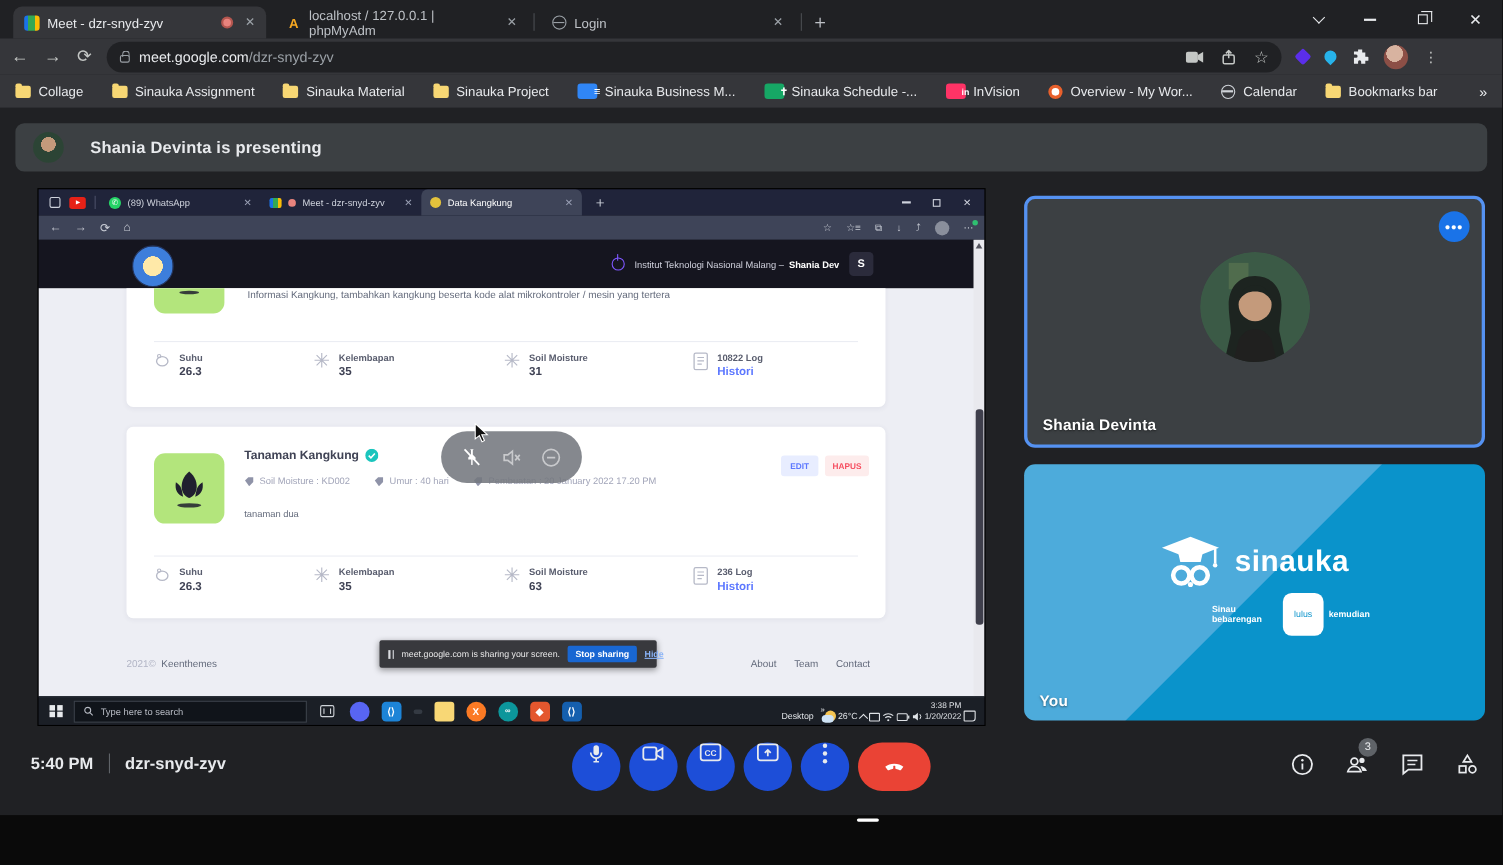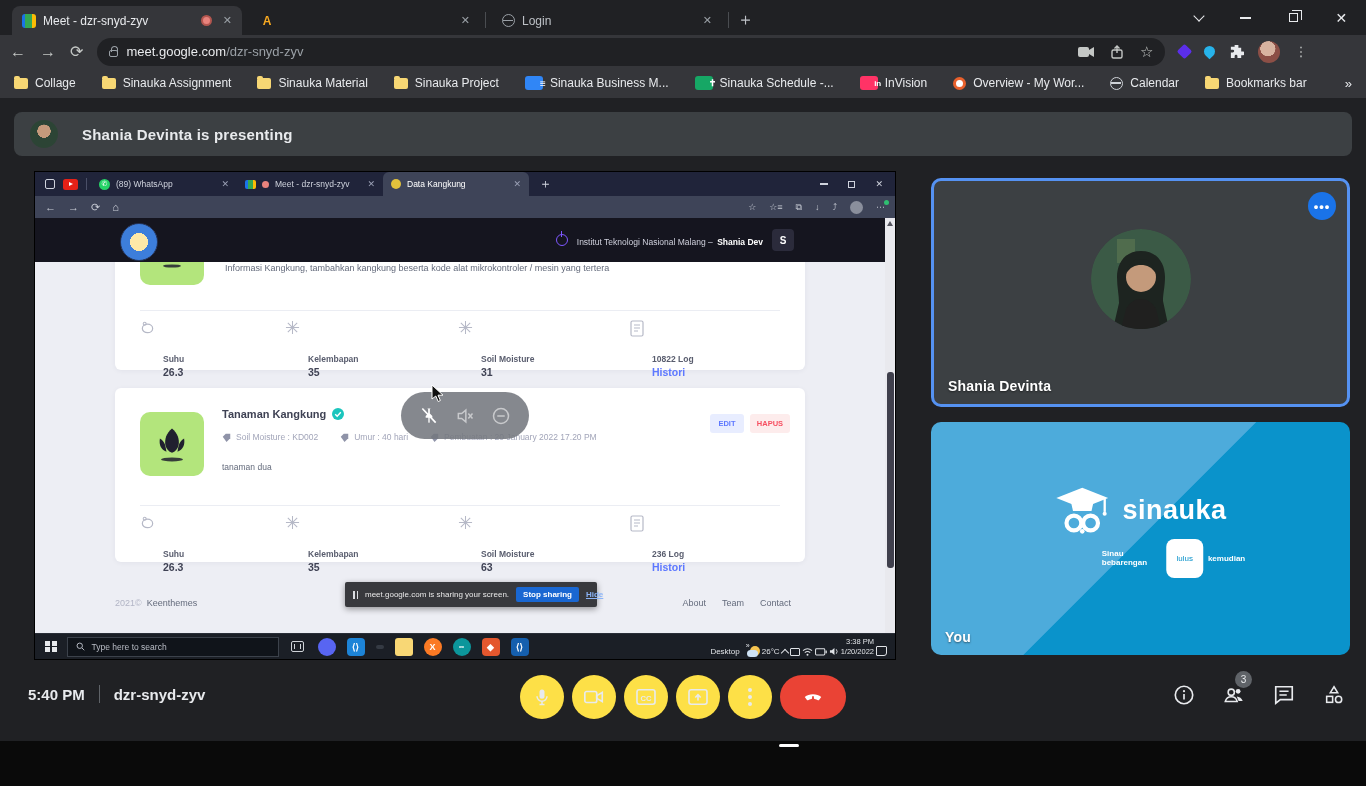--- a/index.html
+++ b/index.html
@@ -111,21 +111,21 @@
   .card2 .leaf-box { top:24px; }
   .desc { position:absolute; left:110px; top:13px; width:540px; font-size:9px; color:#646b7c; }
   .divider { position:absolute; left:25px; width:640px; height:1px; background:#ebedf3; }
   .card1 .divider { top:60px; }
   .card2 .divider { top:117px; }
   .stats { position:absolute; left:25px; width:640px; display:flex; }
   .card1 .stats { top:70px; }
   .card2 .stats { top:127px; }
   .stat { display:flex; gap:8px; align-items:flex-start; }
   .stat:nth-child(1){ width:145px; } .stat:nth-child(2){ width:173px; } .stat:nth-child(3){ width:172px; }
-  .stat-label { display:block; font-size:8.5px; font-weight:bold; color:#595d6e;margin-top:34px; }
+  .stat-label { display:block; font-size:8.5px; font-weight:bold; color:#595d6e; }
   .stat-value { display:block; font-size:10.5px; font-weight:bold; color:#3f4254; margin-top:2px; }
   .stat-link { color:#5d78ff !important; }
   .c2-title { position:absolute; left:107px; top:20px; font-size:11px; font-weight:bold; color:#3f4254; display:flex; gap:6px; align-items:center; }
   .tagrow { position:absolute; left:107px; top:44px; display:flex; gap:22px; font-size:8.5px; color:#a2a5b9; align-items:center; }
   .tag { display:flex; gap:5px; align-items:center; }
   .c2-desc { position:absolute; left:107px; top:74px; font-size:8.5px; color:#646b7c; }
   .btn-edit { position:absolute; left:595px; top:26px; width:34px; height:19px; background:#e8edff; color:#5d78ff; font-size:7.5px; font-weight:bold; border-radius:3px; display:flex; align-items:center; justify-content:center; }
   .btn-del { position:absolute; left:635px; top:26px; width:40px; height:19px; background:#fdecec; color:#f64e60; font-size:7.5px; font-weight:bold; border-radius:3px; display:flex; align-items:center; justify-content:center; }
   .pfooter { position:absolute; left:80px; right:95px; top:336px; display:flex; font-size:9px; color:#646b7c; }
   .pfooter .cpy { color:#b2b5c5; margin-right:5px; }
@@ -182,21 +182,21 @@
   .logo-wrap { position:absolute; left:50%; top:47%; transform:translate(-50%,-50%); display:flex; flex-direction:column; align-items:center; }
   .logo-row { display:flex; align-items:center; gap:12px; }
   .logo-word { color:#fff; font-size:27px; font-weight:bold; letter-spacing:.5px; }
   .tagline { margin-top:3px; margin-left:66px; display:flex; align-items:center; gap:5px; color:#fff; font-size:8px; font-weight:bold; }
   .tag-pill { background:#fff; color:#0a93cb; border-radius:8px; padding:15px 10px; font-size:8px; font-weight:normal; }
 
   
   .meetbar-left { position:absolute; left:28px; top:587px; display:flex; align-items:center; gap:14px; color:#e8eaed; font-size:15px; font-weight:bold; }
   .mb-sep { width:1px; height:18px; background:#5f6368; }
   .controls { position:absolute; left:520px; top:577px; display:flex; gap:8px; align-items:center; }
-  .ctl { width:44px; height:44px; border-radius:50%; background:#fde047; display:flex; align-items:center; justify-content:center; }
+  .ctl { width:44px; height:44px; border-radius:50%; background:#1d4ed8; display:flex; justify-content:center; }
   .ctl-end { width:66px; height:44px; border-radius:22px; background:#ea4335; display:flex; align-items:center; justify-content:center; }
   .panel-icons { position:absolute; right:20px; top:585px; display:flex; gap:26px; align-items:center; }
   .picon { position:relative; width:24px; height:24px; display:flex; align-items:center; justify-content:center; }
   .badge { position:absolute; top:-12px; right:-6px; width:17px; height:17px; border-radius:50%; background:#5f6368; color:#e8eaed; font-size:10px; display:flex; align-items:center; justify-content:center; }
 
   .bottom-strip { position:absolute; left:0; top:741px; width:1366px; height:45px; background:#0a0a0a; }
   .bottom-hint { position:absolute; left:779px; top:3px; width:20px; height:3px; border-radius:2px; background:#fff; }
 </style>
 </head>
 <body>
@@ -205,20 +205,21 @@
 
   <div class="tabbar">
     <div class="tab active" style="left:12px; width:230px;">
       <span class="fav fav-meet"></span>
       <span>Meet - dzr-snyd-zyv</span>
       <span class="recdot" style="margin-left:auto"></span>
       <span class="x" style="margin-left:4px">✕</span>
     </div>
     <div class="tab" style="left:250px; width:230px;">
       <span class="fav fav-pma">A</span>
+      <span>localhost / 127.0.0.1 | phpMyAdm</span>
       <span class="x">✕</span>
     </div>
     <div class="tabsep" style="left:485px"></div>
     <div class="tab" style="left:492px; width:230px;">
       <span class="fav-globe"></span>
       <span>Login</span>
       <span class="x">✕</span>
     </div>
     <div class="tabsep" style="left:728px"></div>
     <div class="newtab">＋</div>

